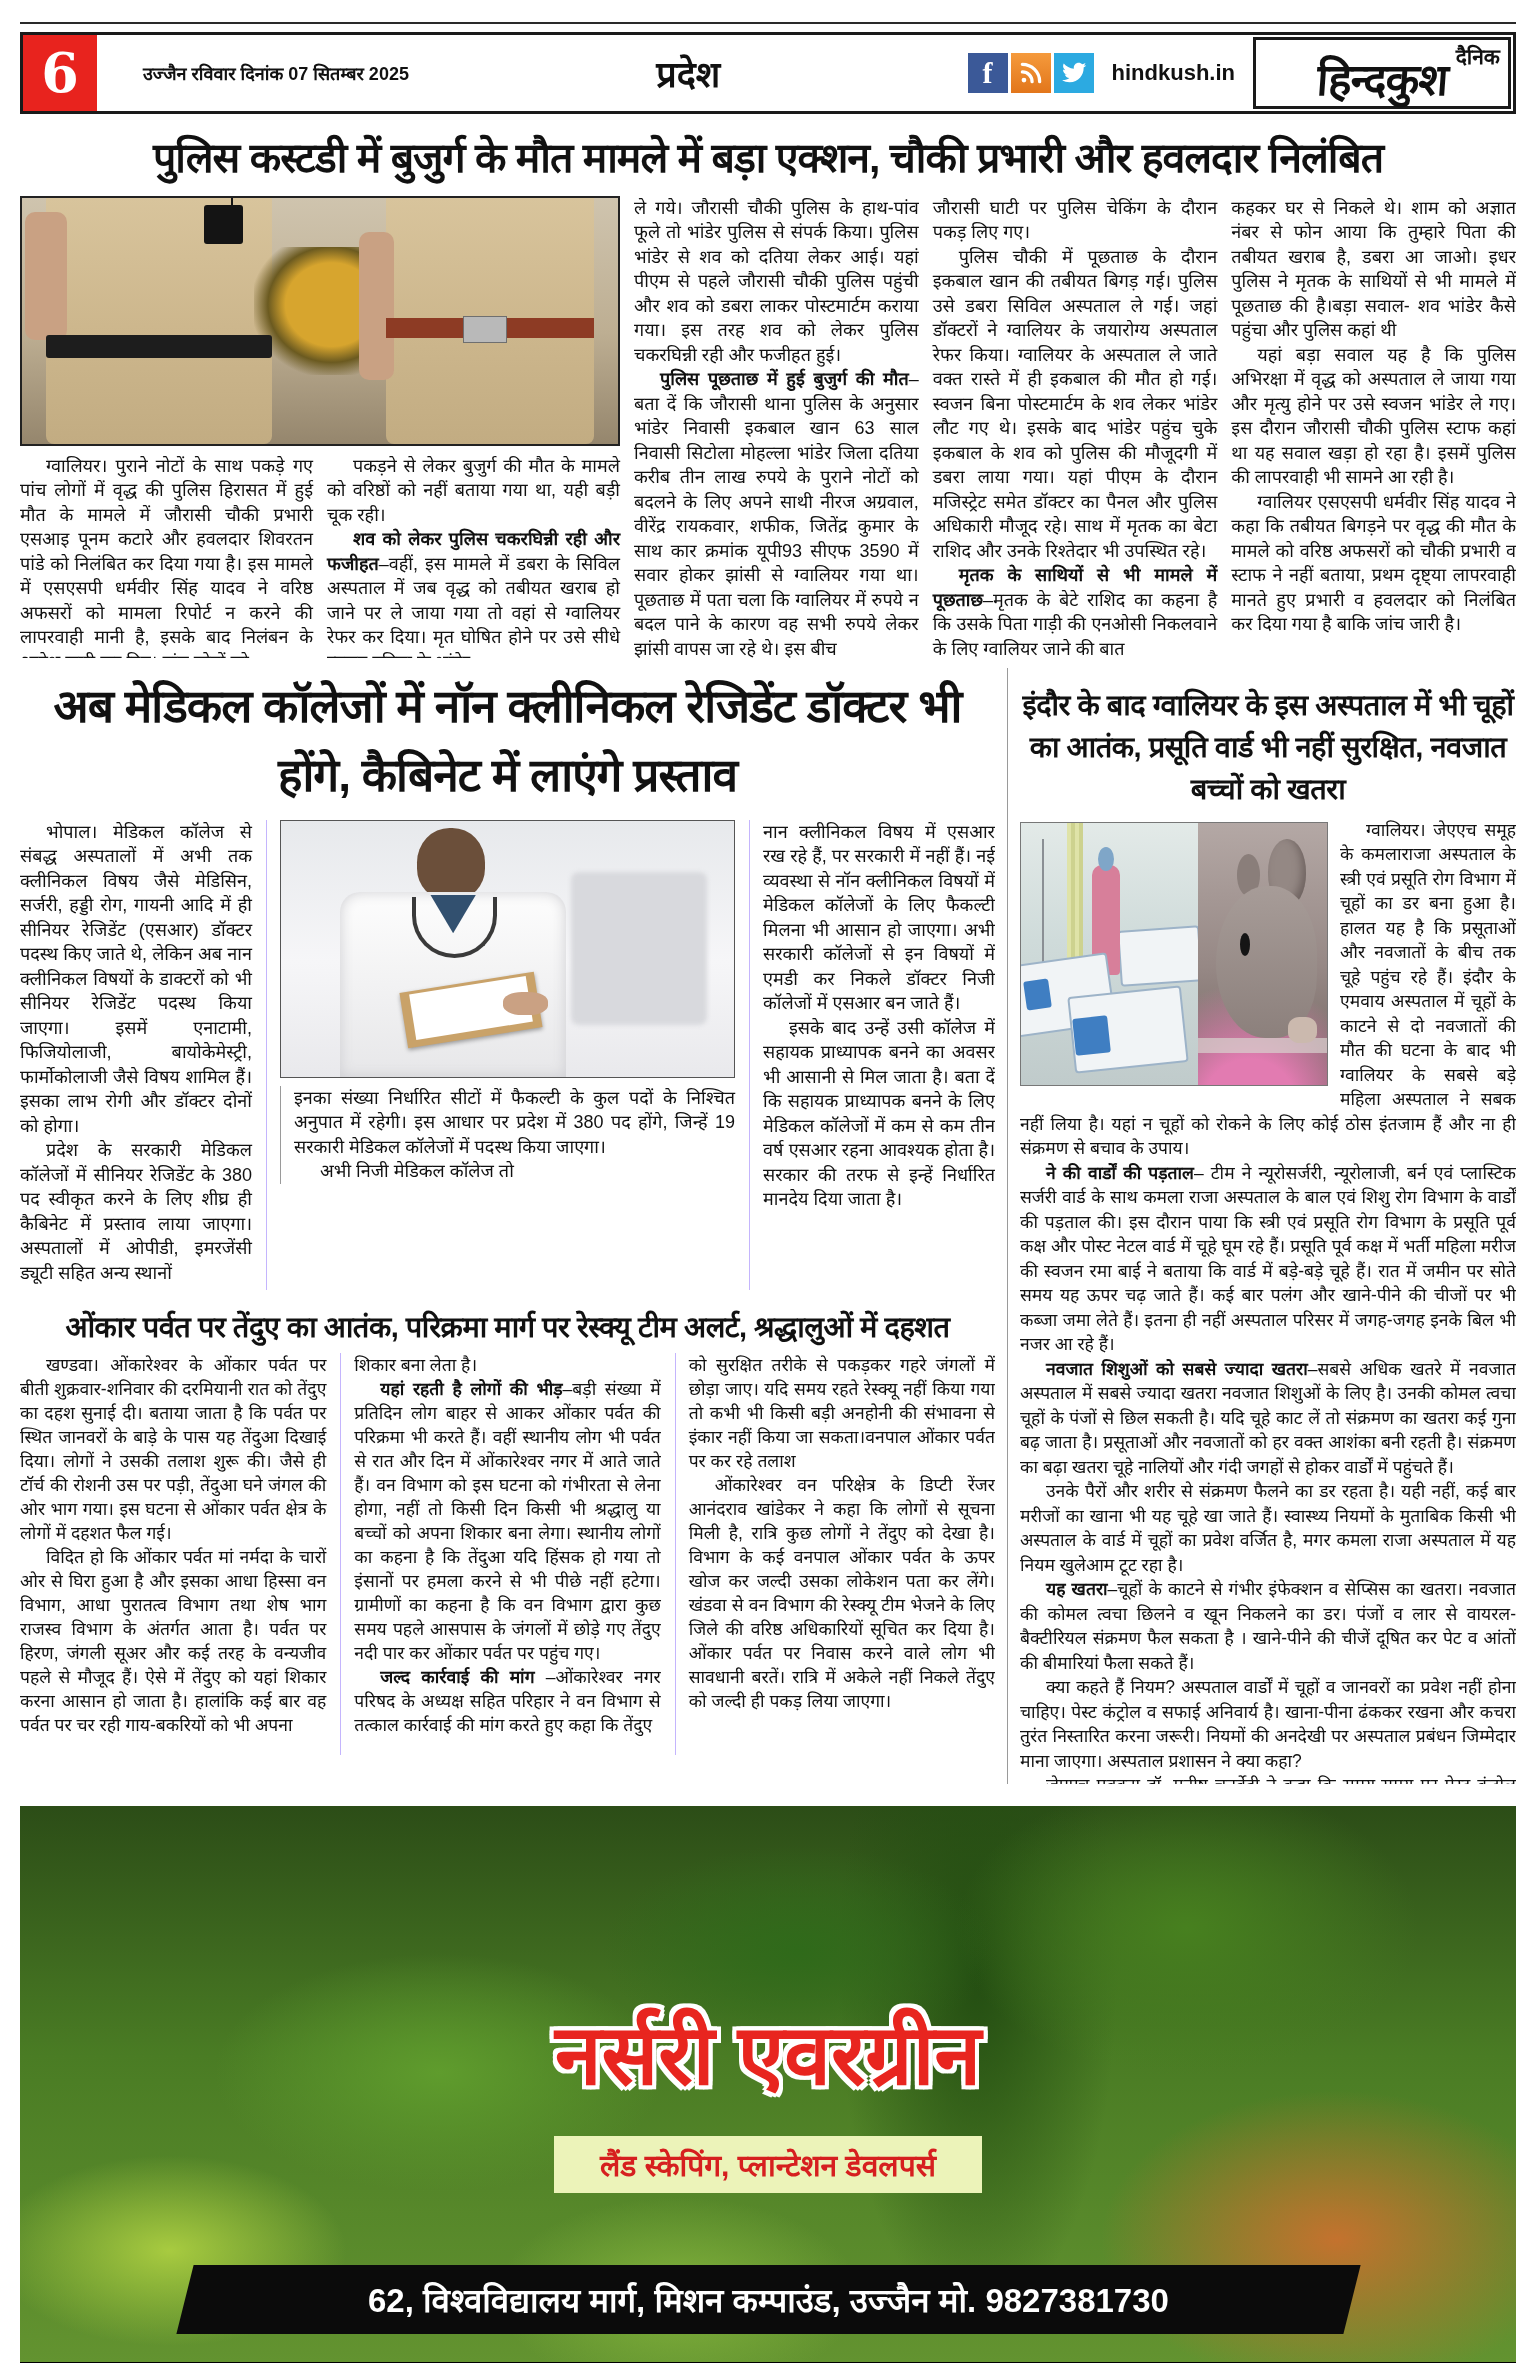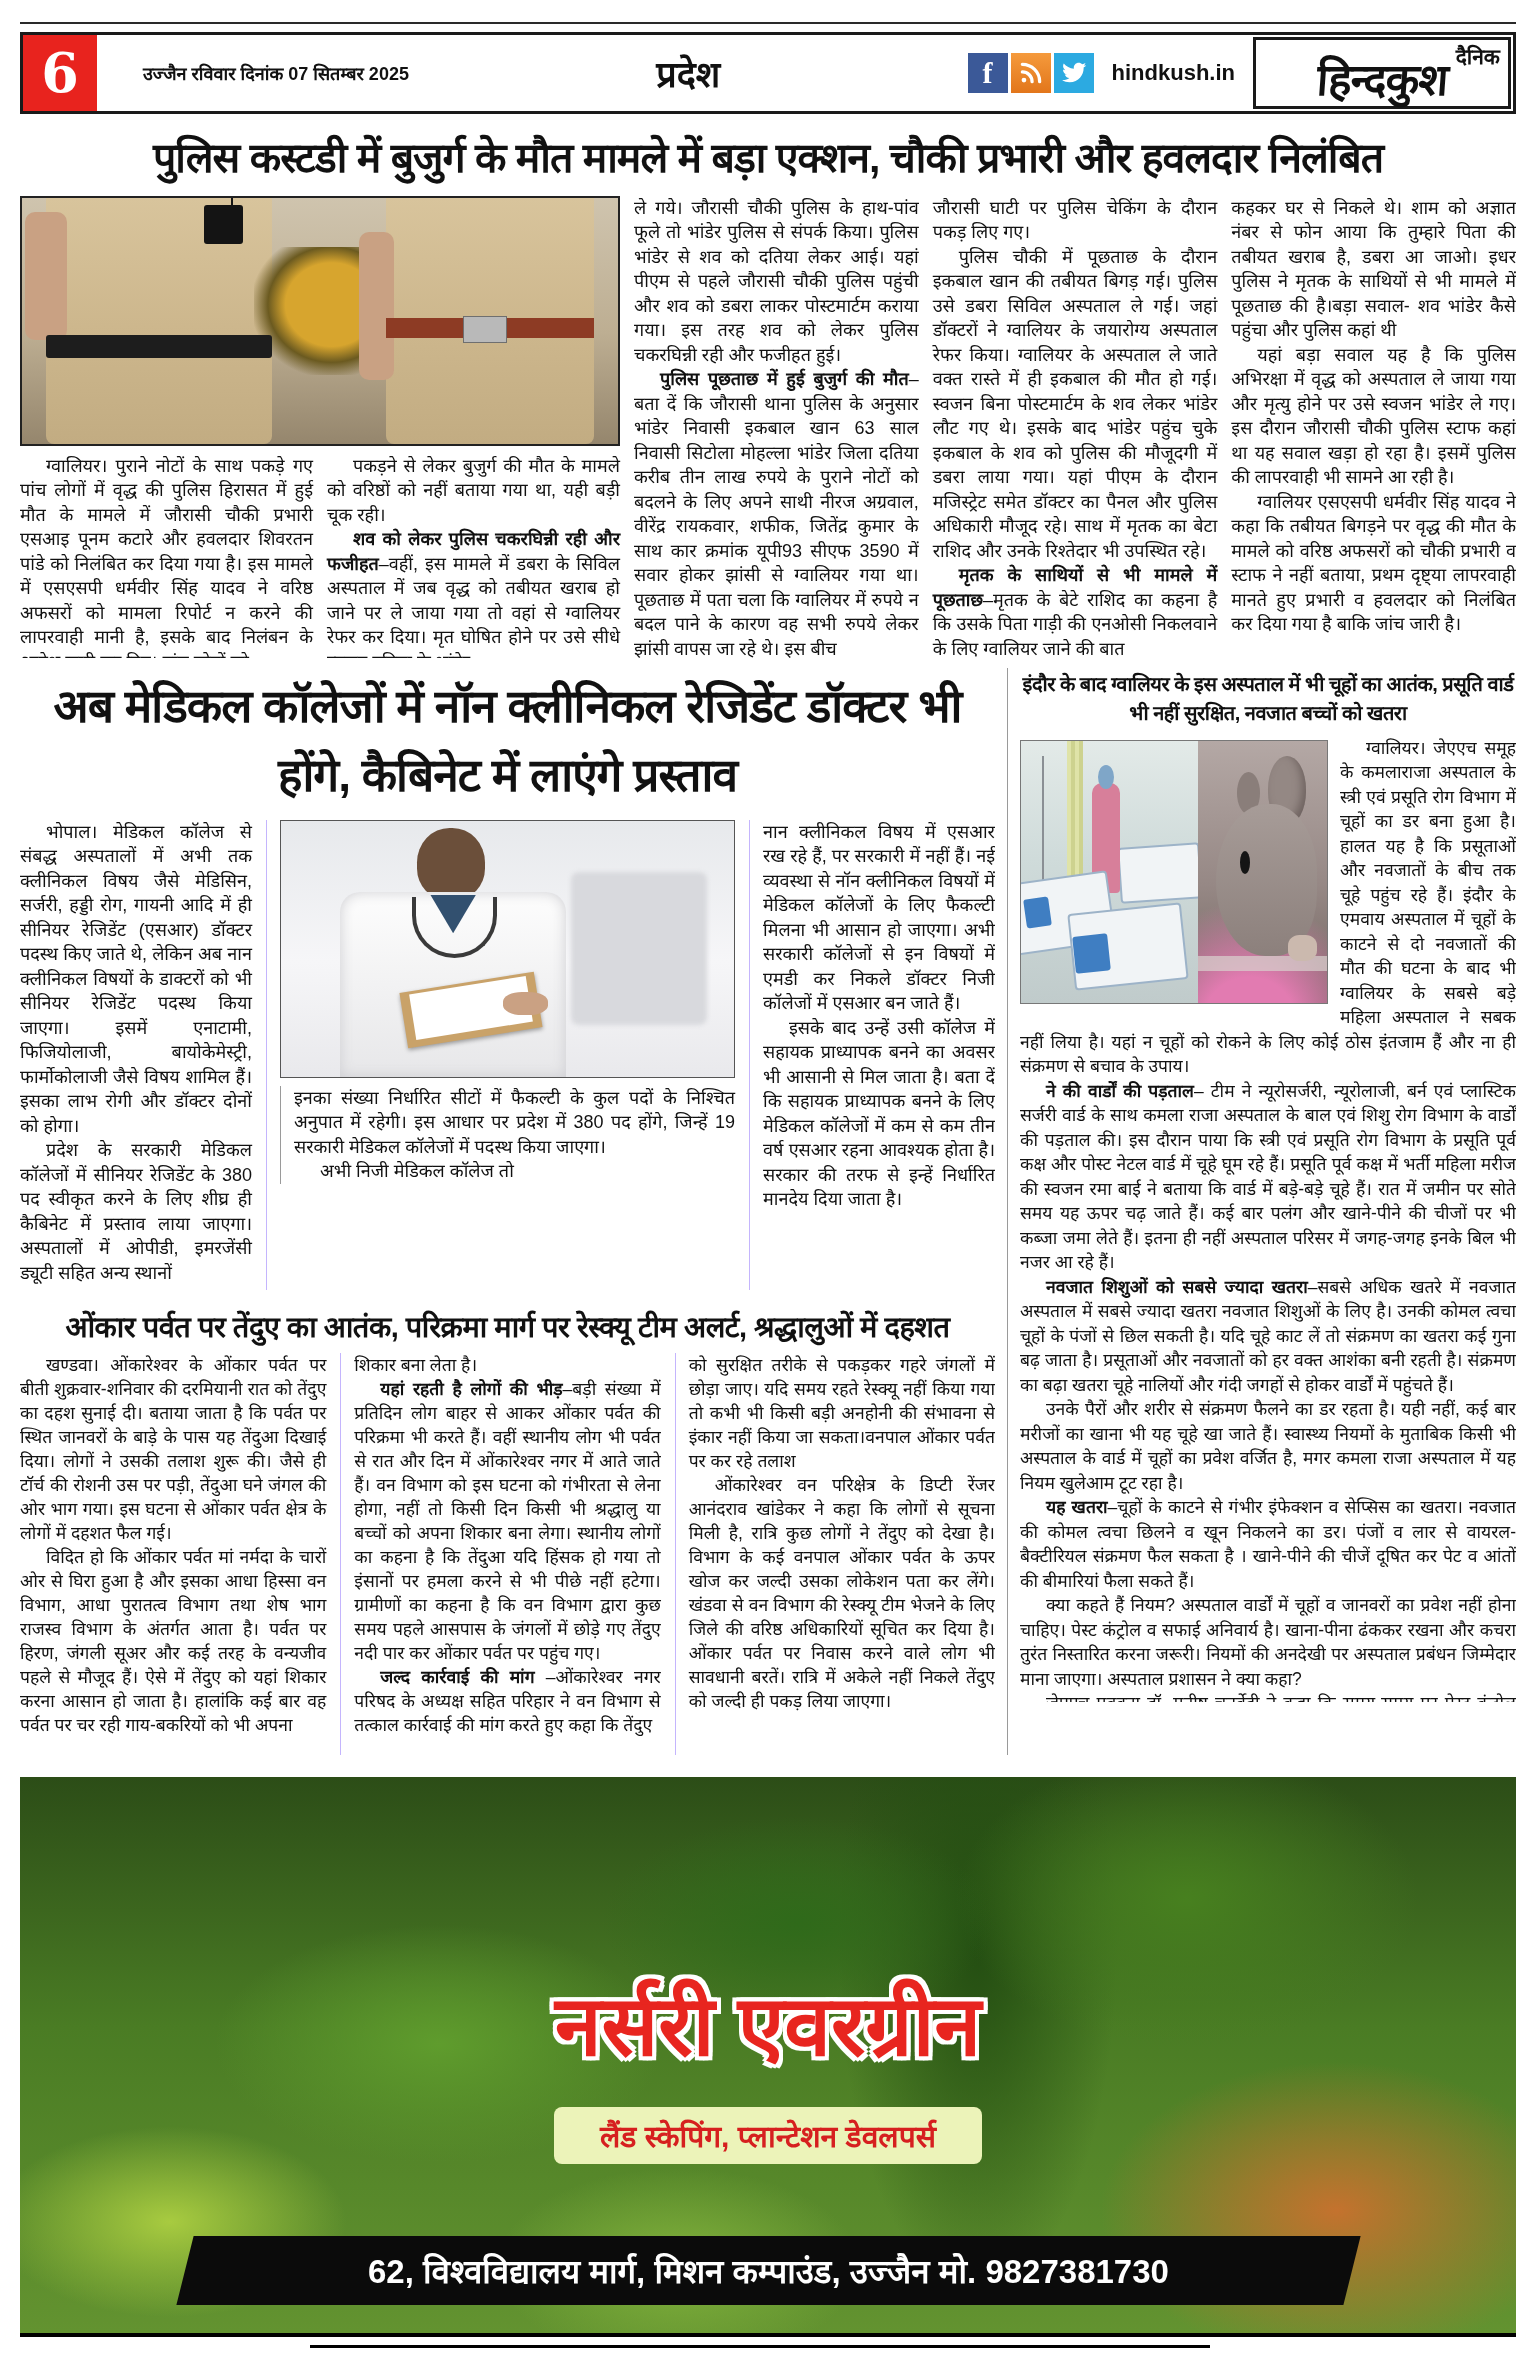--- a/index.html
+++ b/index.html
@@ -70,21 +70,21 @@
   .dr-shirt{position:absolute;left:33%;top:29%;width:10%;height:15%;background:#32506f;clip-path:polygon(0 0,100% 0,50% 100%);}
   .dr-steth{position:absolute;left:29%;top:30%;width:17%;height:22%;border:4px solid #3a3a3a;border-top:none;border-radius:0 0 44px 44px;}
   .dr-board{position:absolute;left:27%;top:63%;width:30%;height:22%;background:#c9a269;transform:rotate(-9deg);box-shadow:0 2px 4px rgba(0,0,0,.35);}
   .dr-paper{position:absolute;left:29%;top:64%;width:26%;height:18%;background:#fff;transform:rotate(-9deg);}
   .dr-hand{position:absolute;left:49%;top:67%;width:10%;height:9%;background:#caa183;border-radius:42%;}
 
   .headline4{font-size:29px;font-weight:800;text-align:center;white-space:nowrap;letter-spacing:-0.5px;margin:16px 0 8px;}
   .a4-body{height:402px;overflow:hidden;}
   .a4-body .coltext{font-size:17.5px;line-height:24px;}
 
-  .headline3{font-size:20px;font-weight:800;text-align:center;line-height:1.45;letter-spacing:-0.5px;margin:2px 0 8px;}
+  .headline3{font-size:29px;font-weight:800;text-align:center;line-height:1.45;letter-spacing:-0.5px;margin:16px 0 8px;}
   .a3-body{height:966px;overflow:hidden;text-align:justify;font-size:17.5px;line-height:24.5px;}
   .a3-photo{float:left;width:306px;height:262px;margin:4px 12px 4px 0;border:1px solid #777;display:flex;background:#fff;}
   .ward{width:58%;height:100%;position:relative;background:linear-gradient(180deg,#e3eae8 0%,#cfdbda 45%,#c0cbcb 100%);overflow:hidden;}
   .curtain{position:absolute;left:26%;top:0;width:9%;height:60%;background:repeating-linear-gradient(90deg,#dfe3a8 0 4px,#cdd28f 4px 8px);}
   .bed{position:absolute;background:#f1f4f6;border:2px solid #9db3c8;border-radius:4px;}
   .bed1{left:-6%;top:52%;width:55%;height:26%;transform:rotate(-8deg);}
   .bed2{left:28%;top:64%;width:62%;height:28%;transform:rotate(-6deg);}
   .bed3{left:55%;top:40%;width:44%;height:20%;transform:rotate(-4deg);}
   .bpanel{position:absolute;background:#3f7ec2;border-radius:3px;}
   .bp1{left:30%;top:74%;width:20%;height:14%;transform:rotate(-6deg);}
@@ -108,21 +108,21 @@
         radial-gradient(ellipse 320px 170px at 28% 48%,#5f9c2d 0,transparent 70%),
         radial-gradient(ellipse 280px 150px at 52% 26%,#2f6a1a 0,transparent 70%),
         radial-gradient(ellipse 330px 210px at 78% 22%,#47801f 0,transparent 70%),
         radial-gradient(ellipse 380px 240px at 88% 78%,#c4722e 0,transparent 62%),
         radial-gradient(ellipse 260px 140px at 44% 88%,#82b23c 0,transparent 70%),
         radial-gradient(ellipse 200px 500px at 64% 30%,#244e12 0,transparent 70%),
         linear-gradient(180deg,#2c4d17 0%,#4a7c24 45%,#639330 100%);}
   .ad-title{position:absolute;top:188px;left:0;right:0;text-align:center;font-size:84px;font-weight:800;color:#e8251f;letter-spacing:0;
             text-shadow:-4px -4px 0 #fff,4px -4px 0 #fff,-4px 4px 0 #fff,4px 4px 0 #fff,0 -4px 0 #fff,0 4px 0 #fff,-4px 0 0 #fff,4px 0 0 #fff;}
   .ad-sub{position:absolute;top:330px;left:0;right:0;display:flex;justify-content:center;}
-  .ad-sub-inner{background:#ecf3b9;color:#d61f1f;font-size:30px;font-weight:800;padding:8px 46px;border-radius:8px;}
+  .ad-sub-inner{background:#ecf3b9;color:#d61f1f;font-size:30px;font-weight:800;padding:8px 46px;border-radius:0;}
   .ad-band{position:absolute;bottom:28px;left:11%;right:11%;background:#0b0b0b;transform:skewX(-14deg);padding:12px 0;}
   .ad-band-inner{transform:skewX(14deg);color:#fff;text-align:center;font-weight:700;font-size:33px;white-space:nowrap;}
   .bottom-rule{height:3px;background:#000;margin:8px 0 0 290px;width:900px;}
 </style>
 </head>
 <body>
 
 <div class="page">
   <div class="toprule"></div>
 

